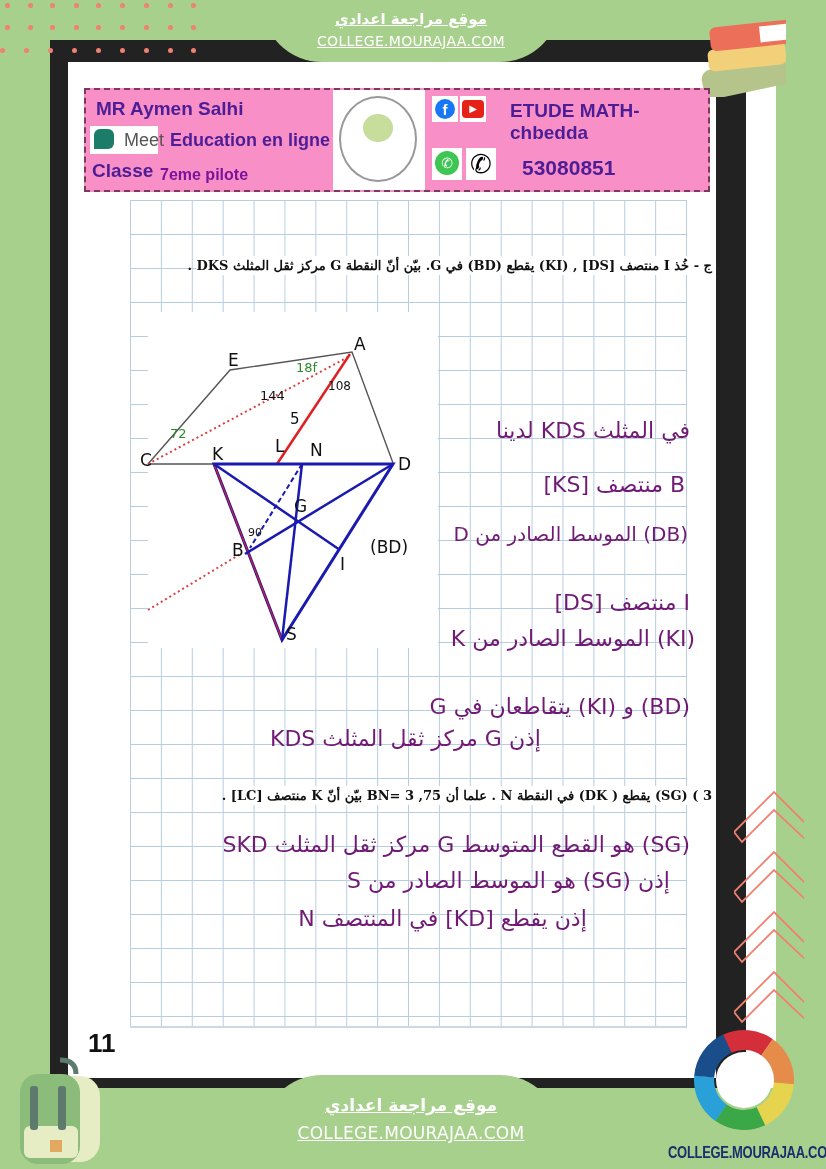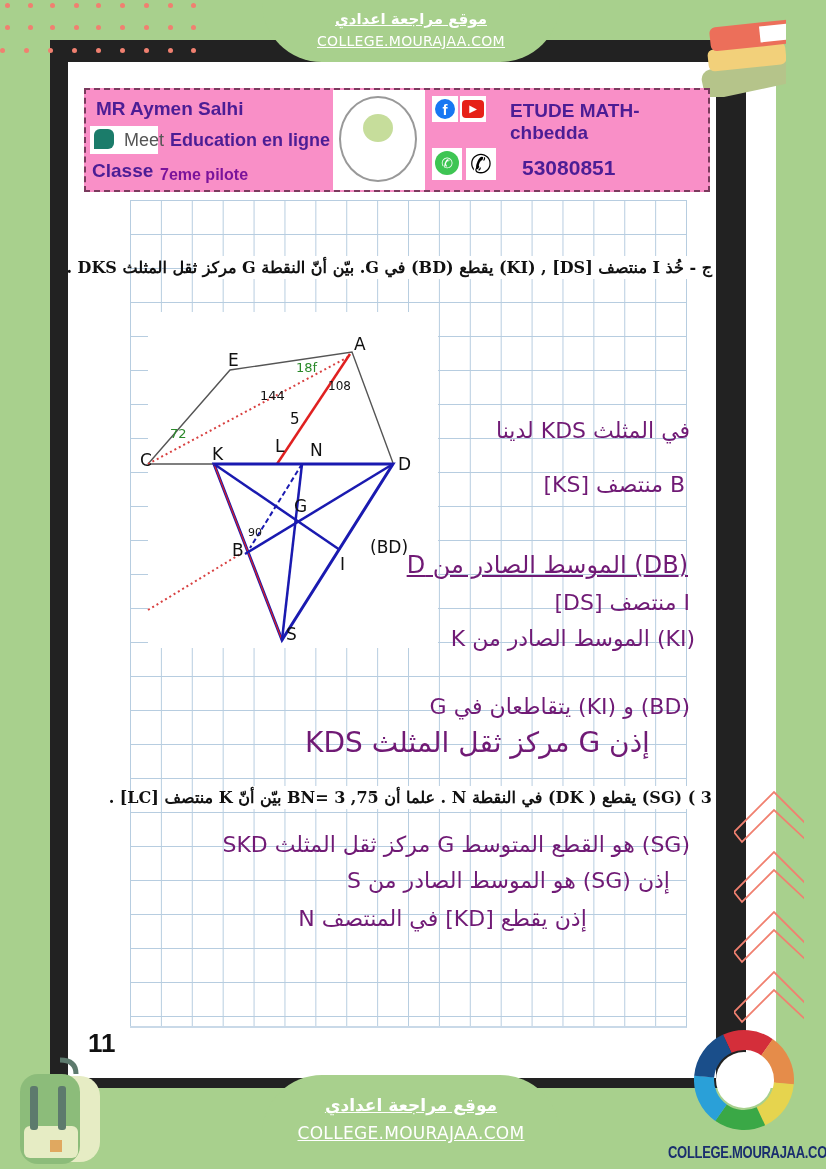--- a/index.html
+++ b/index.html
@@ -16,21 +16,21 @@
   .site-ar{color:#fff;font-weight:bold;text-decoration:underline;text-align:center;direction:rtl;font-family:"DejaVu Sans",sans-serif;}
   .site-en{color:#fff;text-decoration:underline;text-align:center;font-family:"DejaVu Sans",sans-serif;letter-spacing:0.3px;}
   .header{left:84px;top:88px;width:626px;height:104px;background:#f98fc7;border:2px dashed #7a3a5d;box-sizing:border-box;}
   .hdr-text{color:#4c1d95;font-weight:bold;font-family:"Liberation Sans",sans-serif;}
   .hdr-purple{color:#7b139b;font-weight:bold;}
   .stamp{left:333px;top:90px;width:92px;height:100px;background:#fff;}
   .stamp-c{position:absolute;left:6px;top:6px;width:78px;height:86px;border:2px solid #999;border-radius:50%;box-sizing:border-box;}
   .grid{left:130px;top:200px;width:556px;height:826px;
     background-image:linear-gradient(to right,#b7cde0 1px,transparent 1px),linear-gradient(to bottom,#b7cde0 1px,transparent 1px);
     background-size:30.9px 100%,100% 34px;border-right:1px solid #b7cde0;border-bottom:2px solid #c9d9e8;}
-  .qline{background:#fff;color:#111;font-family:"DejaVu Serif",serif;direction:rtl;font-size:16px;font-weight:bold;white-space:nowrap;}
+  .qline{background:#fff;color:#111;font-family:"DejaVu Serif",serif;direction:rtl;font-size:13px;font-weight:bold;white-space:nowrap;}
   .hand{font-family:"DejaVu Sans",sans-serif;color:#701a75;direction:rtl;white-space:nowrap;}
   .pagenum{left:88px;top:1028px;font-size:26px;font-weight:bold;color:#111;font-family:"Liberation Sans",sans-serif;}
   .logo-text{left:668px;top:1145px;font-size:13px;font-weight:bold;color:#1a2e6e;font-family:"Liberation Sans",sans-serif;letter-spacing:-0.3px;transform:scaleY(1.3);}
 </style>
 </head>
 <body>
 
 <div class="abs leftgreen"></div>
 <div class="abs frame"></div>
 <div class="abs whitestrip"></div>
@@ -147,25 +147,25 @@
       <text x="118" y="226" font-size="11">90</text>
   </g>
   <g font-family="DejaVu Sans, sans-serif" fill="#2a8a2a" font-size="13">
       <text x="166" y="62">18f</text>
       <text x="40" y="128">72</text>
     </g>
 </svg>
 
 <div class="abs hand" style="left:440px;top:418px;width:250px;text-align:right;font-size:22px;">في المثلث KDS لدينا</div>
 <div class="abs hand" style="left:440px;top:472px;width:245px;text-align:right;font-size:22px;">B منتصف [KS]</div>
-<div class="abs hand" style="left:440px;top:551px;width:248px;text-align:right;font-size:24px;text-decoration:underline;">(DB) الموسط الصادر من D</div>
+<div class="abs hand" style="left:440px;top:522px;width:248px;text-align:right;font-size:20px;">(DB) الموسط الصادر من D</div>
 <div class="abs hand" style="left:440px;top:590px;width:250px;text-align:right;font-size:22px;">I منتصف [DS]</div>
 <div class="abs hand" style="left:430px;top:626px;width:265px;text-align:right;font-size:22px;">(KI) الموسط الصادر من K</div>
 <div class="abs hand" style="left:320px;top:694px;width:370px;text-align:right;font-size:22px;">(BD) و (KI) يتقاطعان في G</div>
-<div class="abs hand" style="left:270px;top:726px;width:415px;text-align:center;font-size:28px;">إذن G مركز ثقل المثلث KDS</div>
+<div class="abs hand" style="left:270px;top:726px;width:415px;text-align:left;font-size:22px;">إذن G مركز ثقل المثلث KDS</div>
 
 <div class="abs qline" style="left:252px;top:786px;width:456px;text-align:right;padding:2px 4px;">3 ) (SG) يقطع ( DK) في النقطة N . علما أن BN= 3 ,75 بيّن أنّ K منتصف [LC] .</div>
 
 <div class="abs hand" style="left:130px;top:832px;width:560px;text-align:right;font-size:22px;">(SG) هو القطع المتوسط G مركز ثقل المثلث SKD</div>
 <div class="abs hand" style="left:240px;top:868px;width:430px;text-align:right;font-size:22px;">إذن (SG) هو الموسط الصادر من S</div>
 <div class="abs hand" style="left:215px;top:906px;width:455px;text-align:center;font-size:22px;">إذن يقطع [KD] في المنتصف N</div>
 
 <div class="abs pagenum">11</div>
 
 <svg class="abs" style="left:734px;top:790px" width="70" height="240">

